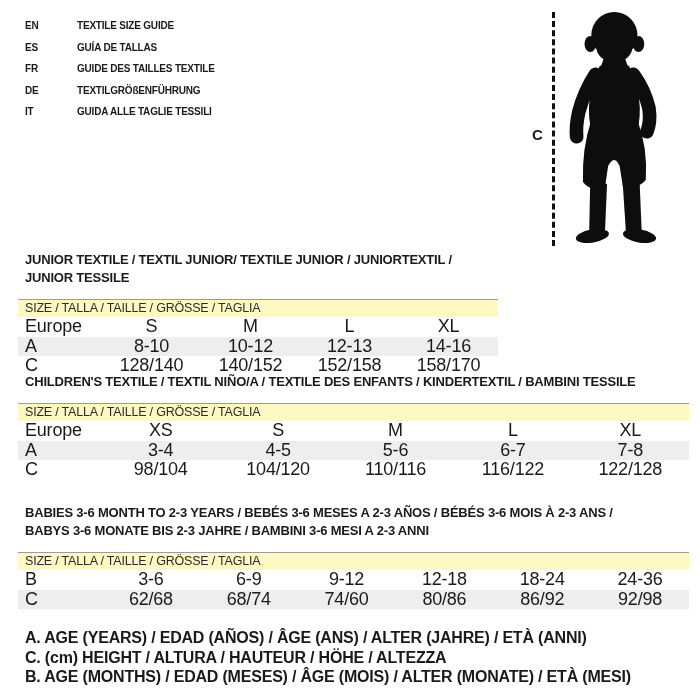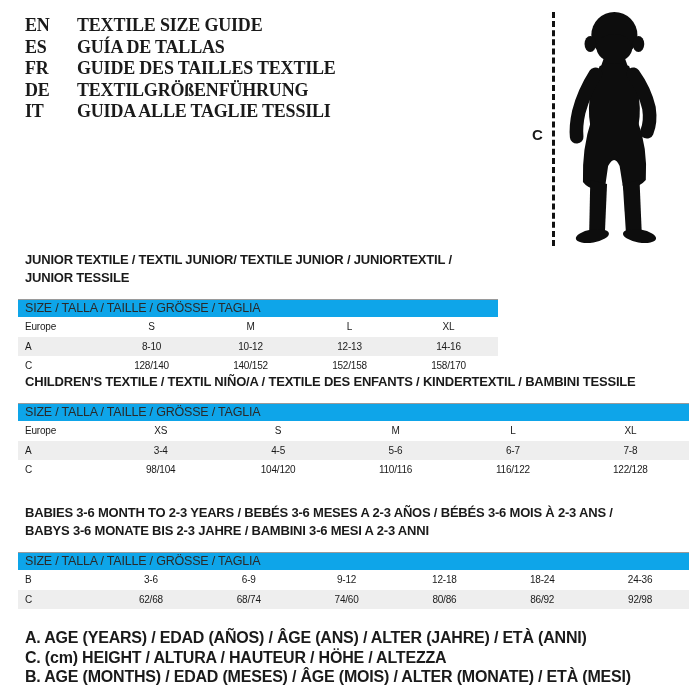--- a/index.html
+++ b/index.html
@@ -8,39 +8,39 @@
     position:relative;
     width:700px; height:700px;
     background:#ffffff;
     font-family:"Liberation Sans", sans-serif;
     color:#1a1a1a;
     overflow:hidden;
   }
 
   
   .lang-list { position:absolute; top:15px; left:25px; }
-  .lang-row { display:flex; line-height:21.5px; font-weight:bold; font-size:18px; letter-spacing:-0.2px;font-family:Liberation Serif, serif; }
+  .lang-row { display:flex; line-height:21.5px; font-weight:bold; font-size:10px; letter-spacing:-0.2px; }
   .lang-code { width:52px; }
 
   
   .figure { position:absolute; top:8px; left:520px; width:175px; height:245px; }
   .figure-label { position:absolute; left:12px; top:118px; font-weight:bold; font-size:15px; }
   .dashed-line { position:absolute; left:32px; top:4px; height:234px; width:0;
                  border-left:3px dashed #111111; }
   .figure svg { position:absolute; left:42px; top:0; }
 
   
   .section { position:absolute; left:18px; }
   #sec0 { top:251px; width:480px; }
   #sec1 { top:373px; width:671px; }
   #sec2 { top:504px; width:671px; }
   .sec-title { padding-left:7px; font-weight:bold; font-size:13px; line-height:18px; margin-bottom:12px; letter-spacing:-0.2px; }
-  .tbl-head { background:#0ea5e9; border-top:1px solid #9a9a9a; height:18px; line-height:17px;
+  .tbl-head { background:#fef9c3; border-top:1px solid #9a9a9a; height:18px; line-height:17px;
               padding-left:7px; font-size:12.5px; letter-spacing:-0.2px; color:#2a2a2a; }
-  .row { display:flex; height:19.5px; line-height:19.5px; font-size:10px; letter-spacing:-0.2px; }
+  .row { display:flex; height:19.5px; line-height:19.5px; font-size:18px; letter-spacing:-0.2px; }
   .row.shaded { background:#eeeeee; }
   .cell-label { width:84px; padding-left:7px; }
   .cell { flex:1; text-align:center; }
 
   
   .legend { position:absolute; top:628px; left:25px; }
   .legend-line { font-weight:bold; font-size:16px; line-height:19.5px; letter-spacing:-0.2px; }
 </style>
 </head>
 <body>

